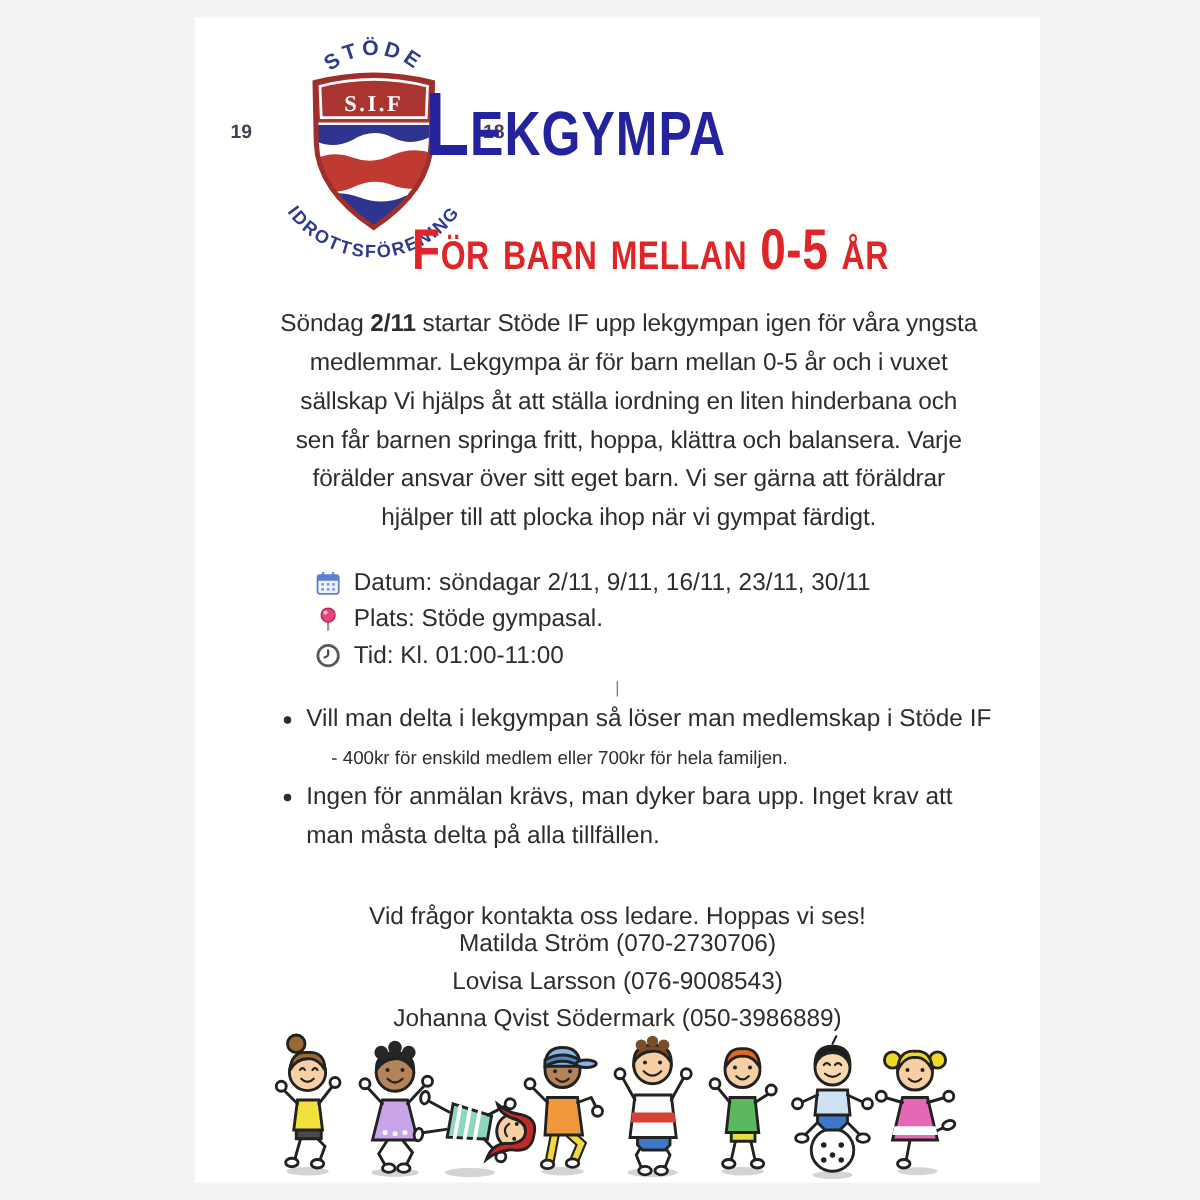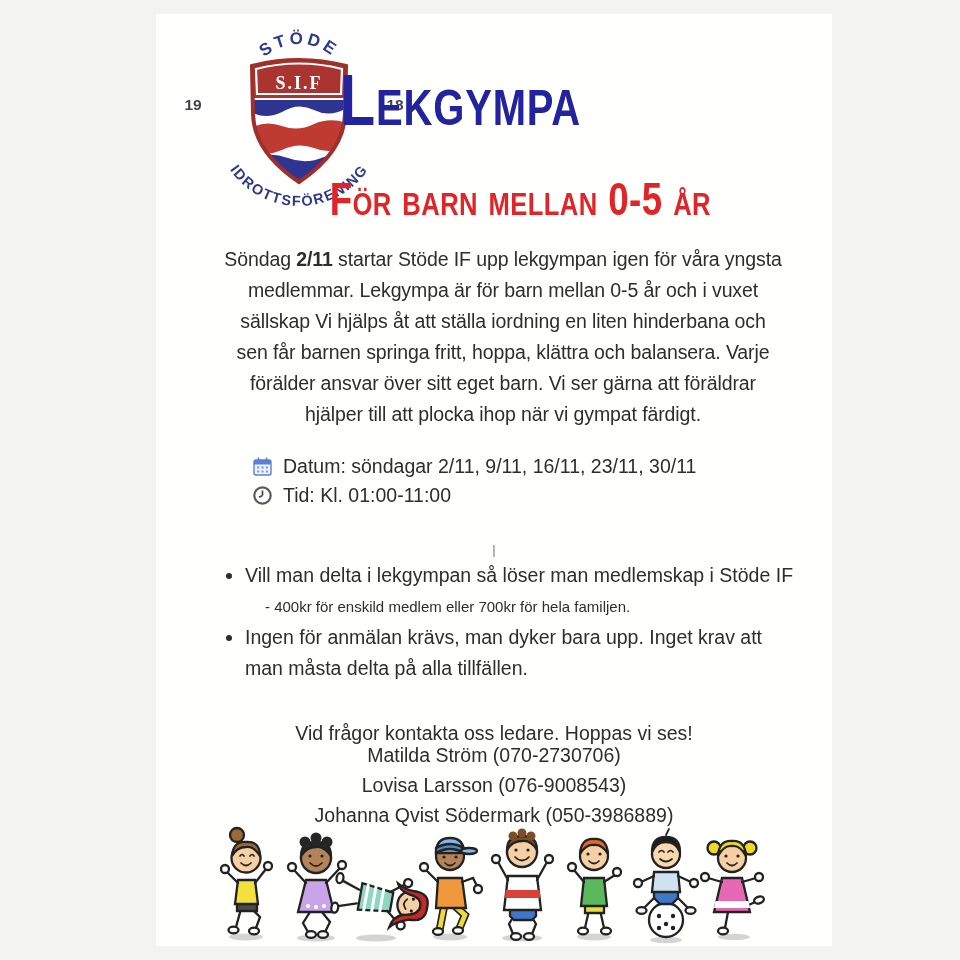--- a/index.html
+++ b/index.html
@@ -112,20 +112,30 @@
                 <rect x="9.4" y="14.5" width="2.2" height="2"></rect>
                 <rect x="13.8" y="14.5" width="2.2" height="2"></rect>
             </g>
           </svg>
         </span>
         <span>Datum: söndagar 2/11, 9/11, 16/11, 23/11, 30/11</span>
       </div>
       <div class="detail-row">
         <span class="detail-icon">
           <svg width="21" height="21" viewBox="0 0 21 21">
+            <line x1="10.5" y1="12" x2="10.5" y2="19.5" stroke="#9a9a9a" stroke-width="1.8"></line>
+            <circle cx="10.5" cy="7" r="5.6" fill="#e8447a" stroke="#b02355" stroke-width="1"></circle>
+            <circle cx="8.4" cy="5" r="1.7" fill="#ffb6d2"></circle>
+          </svg>
+        </span>
+        <span>Plats: Stöde gympasal.</span>
+      </div>
+      <div class="detail-row">
+        <span class="detail-icon">
+          <svg width="21" height="21" viewBox="0 0 21 21">
             <circle cx="10.5" cy="10.5" r="8.2" fill="#ffffff" stroke="#5a5a5a" stroke-width="2.2"></circle>
             <line x1="10.5" y1="10.5" x2="10.5" y2="5.5" stroke="#444" stroke-width="1.7"></line>
             <line x1="10.5" y1="10.5" x2="7" y2="12.3" stroke="#444" stroke-width="1.7"></line>
           </svg>
         </span>
         <span>Tid: Kl. 01:00-11:00</span>
       </div>
     </div>
 
     <div class="tick">|</div>

